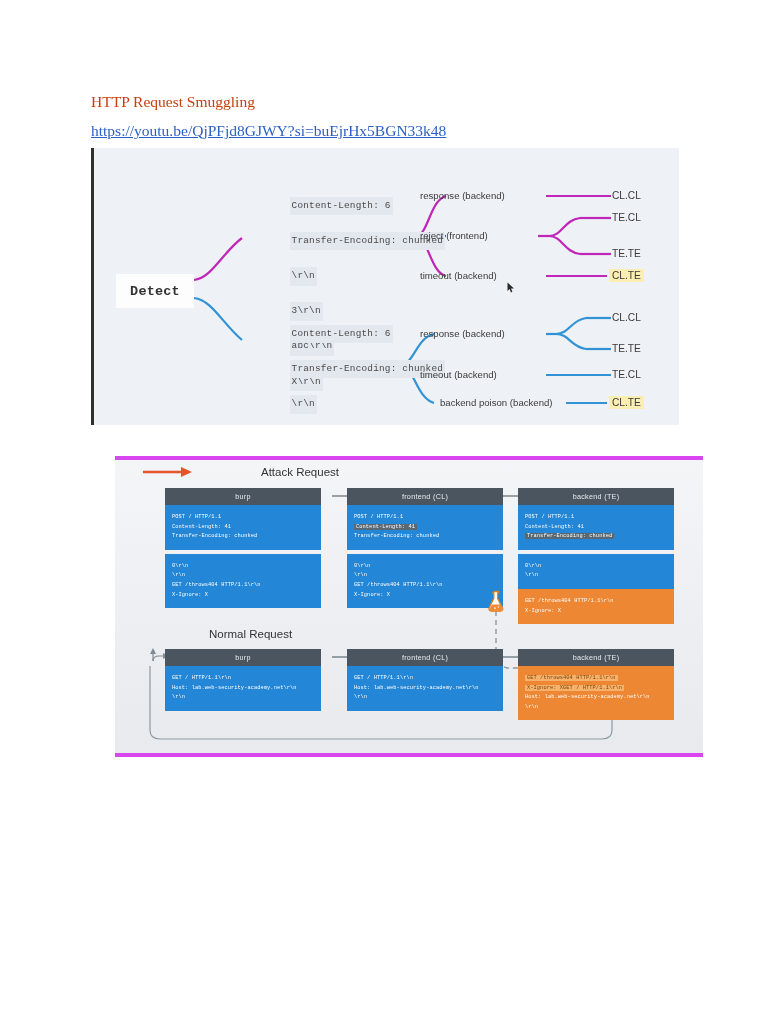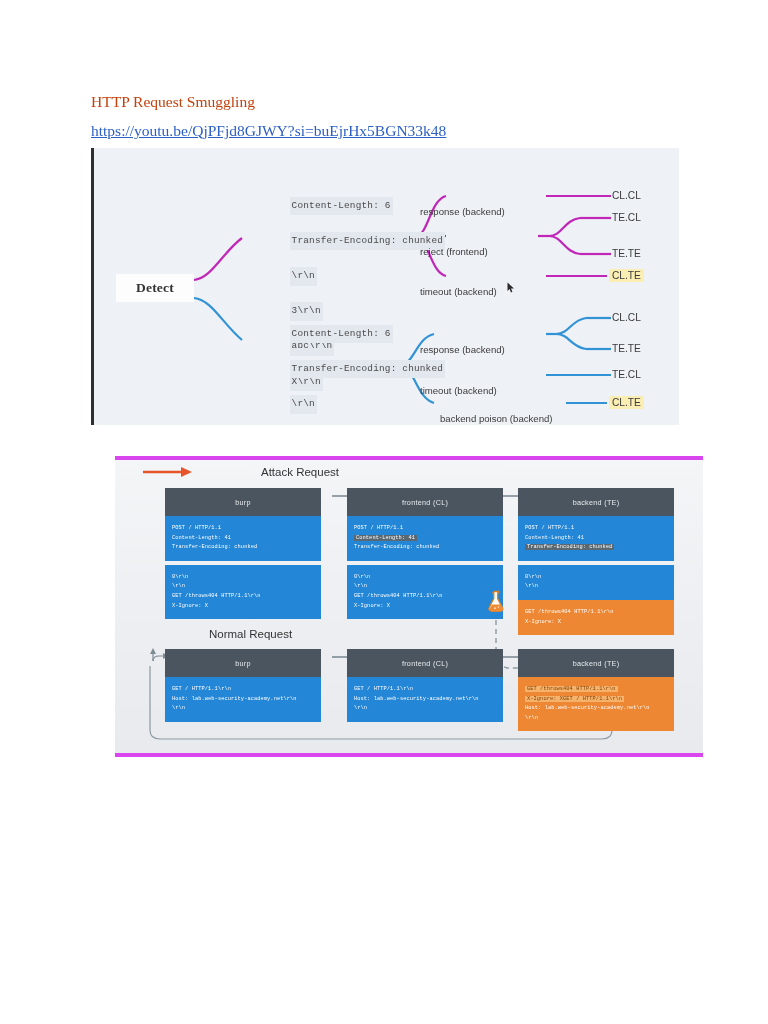--- a/index.html
+++ b/index.html
@@ -38,24 +38,24 @@
     background: #eef1f6;
     border-left: 3px solid #2f2f2f;
     overflow: hidden;
   }
   .fig1-inner { position: absolute; inset: 0; }
 
   .mm-svg { position: absolute; left: 0; top: 0; width: 588px; height: 277px; }
 
   .detect-node {
     position: absolute; left: 22px; top: 126px;
-    width: 78px; height: 28px;
+    width: 78px; height: 34px;
     background: #fdfdfd;
     display: flex; align-items: center; justify-content: center;
-    font-family: Liberation Serif, serif;
+    font-family: Liberation Mono, monospace;
     font-size: 13.5px; font-weight: 700; color: #333;
     letter-spacing: .2px;
   }
 
   .code-block {
     position: absolute;
     font-family: "Liberation Mono", monospace;
     font-size: 9.4px; line-height: 16.6px;
     color: #4a4a4a; letter-spacing: .2px;
     white-space: pre;
@@ -66,21 +66,20 @@
     display: inline-block;
   }
   .cb-top  { left: 149px; top: 32px; }
   .cb-bot  { left: 149px; top: 160px; }
 
   .leaf {
     position: absolute;
     font-family: "Liberation Sans", sans-serif;
     font-size: 9.6px; color: #3a3a3a;
     white-space: nowrap;
-    margin-top: 16px;
   }
   .term {
     position: absolute;
     font-family: "Liberation Sans", sans-serif;
     font-size: 10.2px; color: #3a3a3a;
     font-weight: 500; white-space: nowrap;
   }
   .term.hl { background: #fbeeb3; padding: 1px 3px; }
 
   .cursor-arrow {
@@ -110,21 +109,21 @@
     white-space: nowrap;
   }
   .lab-attack { left: 146px; top: 10px; }
   .lab-normal { left: 94px; top: 172px; }
 
   .col {
     position: absolute;
     width: 156px;
   }
   .col-head {
-    height: 28px;
+    height: 17px;
     background: #4a555f;
     display: flex; align-items: center; justify-content: center;
     font-family: "Liberation Sans", sans-serif;
     font-size: 7.2px; color: #e8ebee; letter-spacing: .3px;
   }
   .pane {
     font-family: "Liberation Mono", monospace;
     font-size: 5.3px; line-height: 9.6px;
     letter-spacing: .1px;
     padding: 8px 7px 8px 7px;

